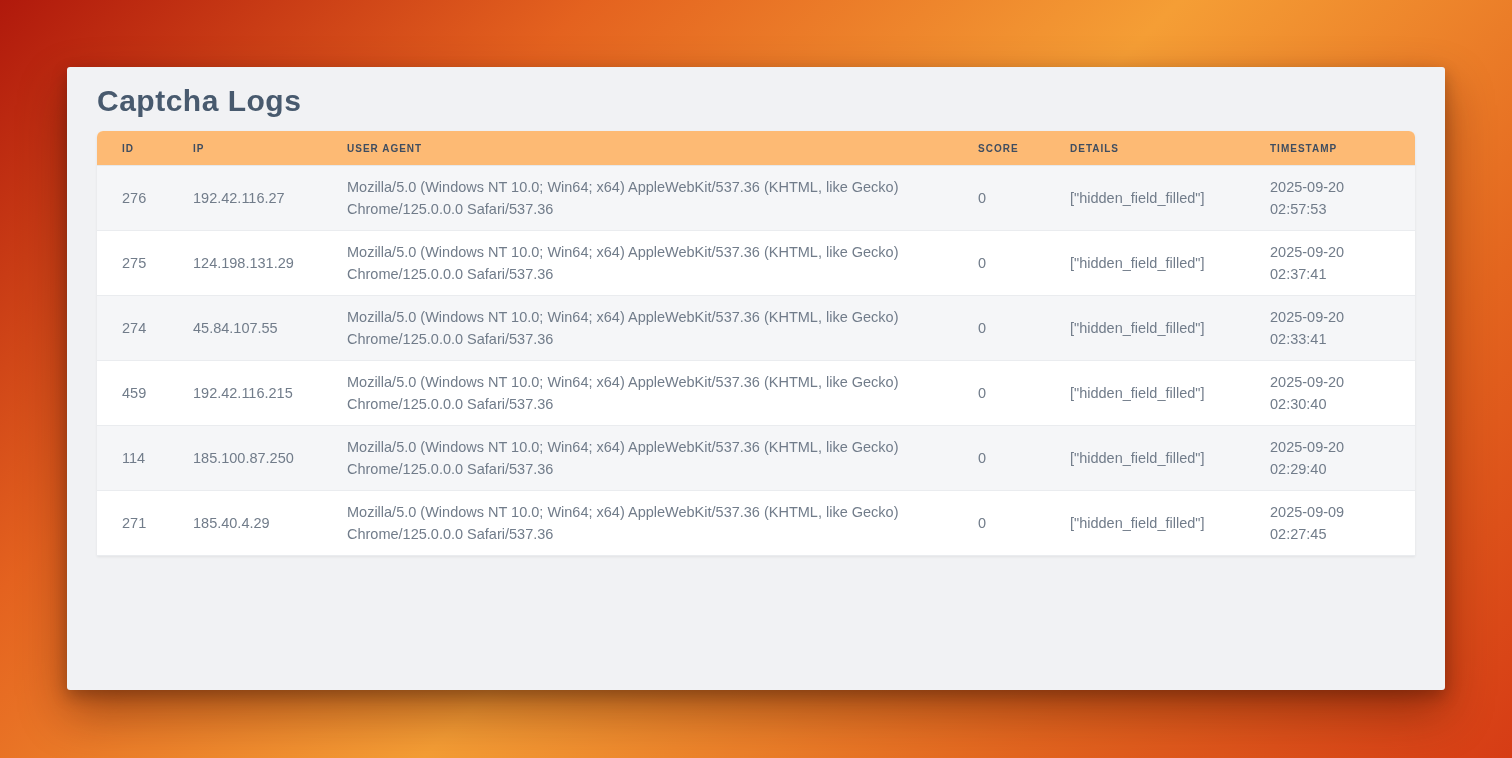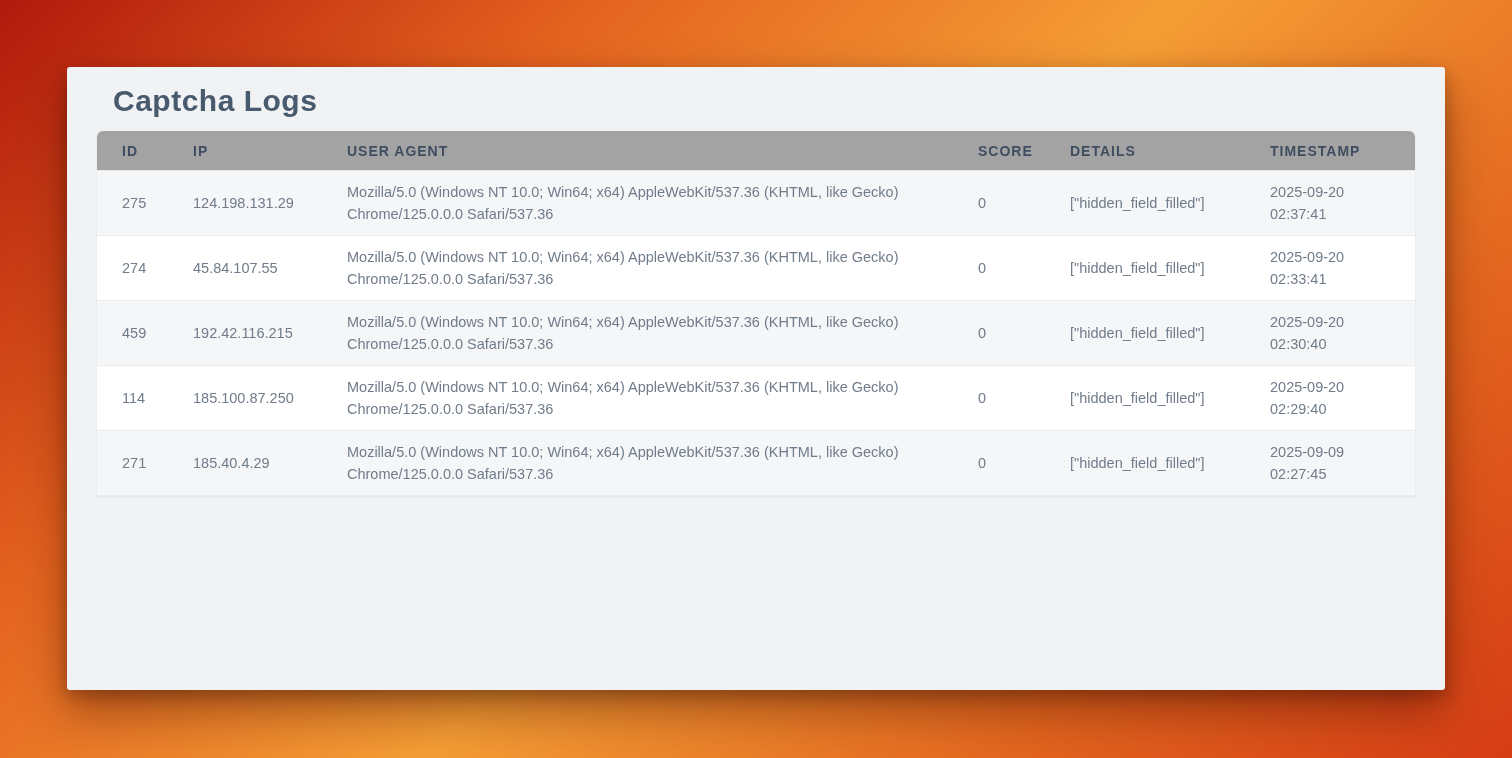--- a/index.html
+++ b/index.html
@@ -20,45 +20,45 @@
     width: 1378px;
     height: 623px;
     box-sizing: border-box;
     background: #f1f2f4;
     border-radius: 3px;
     padding: 0 30px;
     box-shadow: 0 22px 48px rgba(70, 15, 0, 0.45), 0 6px 16px rgba(0, 0, 0, 0.25);
     overflow: hidden;
   }
   .page-title {
-    margin: 14px 0 10px 16px;
+    margin: 14px 0 10px 0;
     font-size: 30px;
     line-height: 40px;
     font-weight: 600;
     letter-spacing: 0.5px;
     color: #485a6e;
   }
   .table-wrap {
     background: #ffffff;
     border-radius: 6px 6px 0 0;
     box-shadow: 0 1px 3px rgba(0, 0, 0, 0.07);
     overflow: hidden;
   }
   table {
     width: 100%;
     border-collapse: collapse;
     table-layout: fixed;
   }
   thead th {
     text-align: left;
-    font-size: 14px;
+    font-size: 10px;
     font-weight: 700;
     letter-spacing: 1px;
     color: #3f4d60;
-    background: #a3a3a3;
+    background: #fdba74;
     padding: 12px 10px 11px 0;
     border-bottom: 1px solid #e6e8ea;
     white-space: nowrap;
   }
   tbody td {
     font-size: 14.5px;
     line-height: 22px;
     color: #717c8a;
     padding: 10px 24px 10px 0;
     vertical-align: middle;
@@ -95,20 +95,28 @@
             <th>ID</th>
             <th>IP</th>
             <th>USER AGENT</th>
             <th>SCORE</th>
             <th>DETAILS</th>
             <th>TIMESTAMP</th>
           </tr>
       </thead>
       <tbody>
           <tr>
+    <td class="cell-id">276</td>
+    <td class="cell-ip">192.42.116.27</td>
+    <td class="cell-user-agent">Mozilla/5.0 (Windows NT 10.0; Win64; x64) AppleWebKit/537.36 (KHTML, like Gecko) Chrome/125.0.0.0 Safari/537.36</td>
+    <td class="cell-score">0</td>
+    <td class="cell-details">["hidden_field_filled"]</td>
+    <td class="cell-timestamp">2025-09-20 02:57:53</td>
+  </tr>
+          <tr>
     <td class="cell-id">275</td>
     <td class="cell-ip">124.198.131.29</td>
     <td class="cell-user-agent">Mozilla/5.0 (Windows NT 10.0; Win64; x64) AppleWebKit/537.36 (KHTML, like Gecko) Chrome/125.0.0.0 Safari/537.36</td>
     <td class="cell-score">0</td>
     <td class="cell-details">["hidden_field_filled"]</td>
     <td class="cell-timestamp">2025-09-20 02:37:41</td>
   </tr>
           <tr>
     <td class="cell-id">274</td>
     <td class="cell-ip">45.84.107.55</td>

